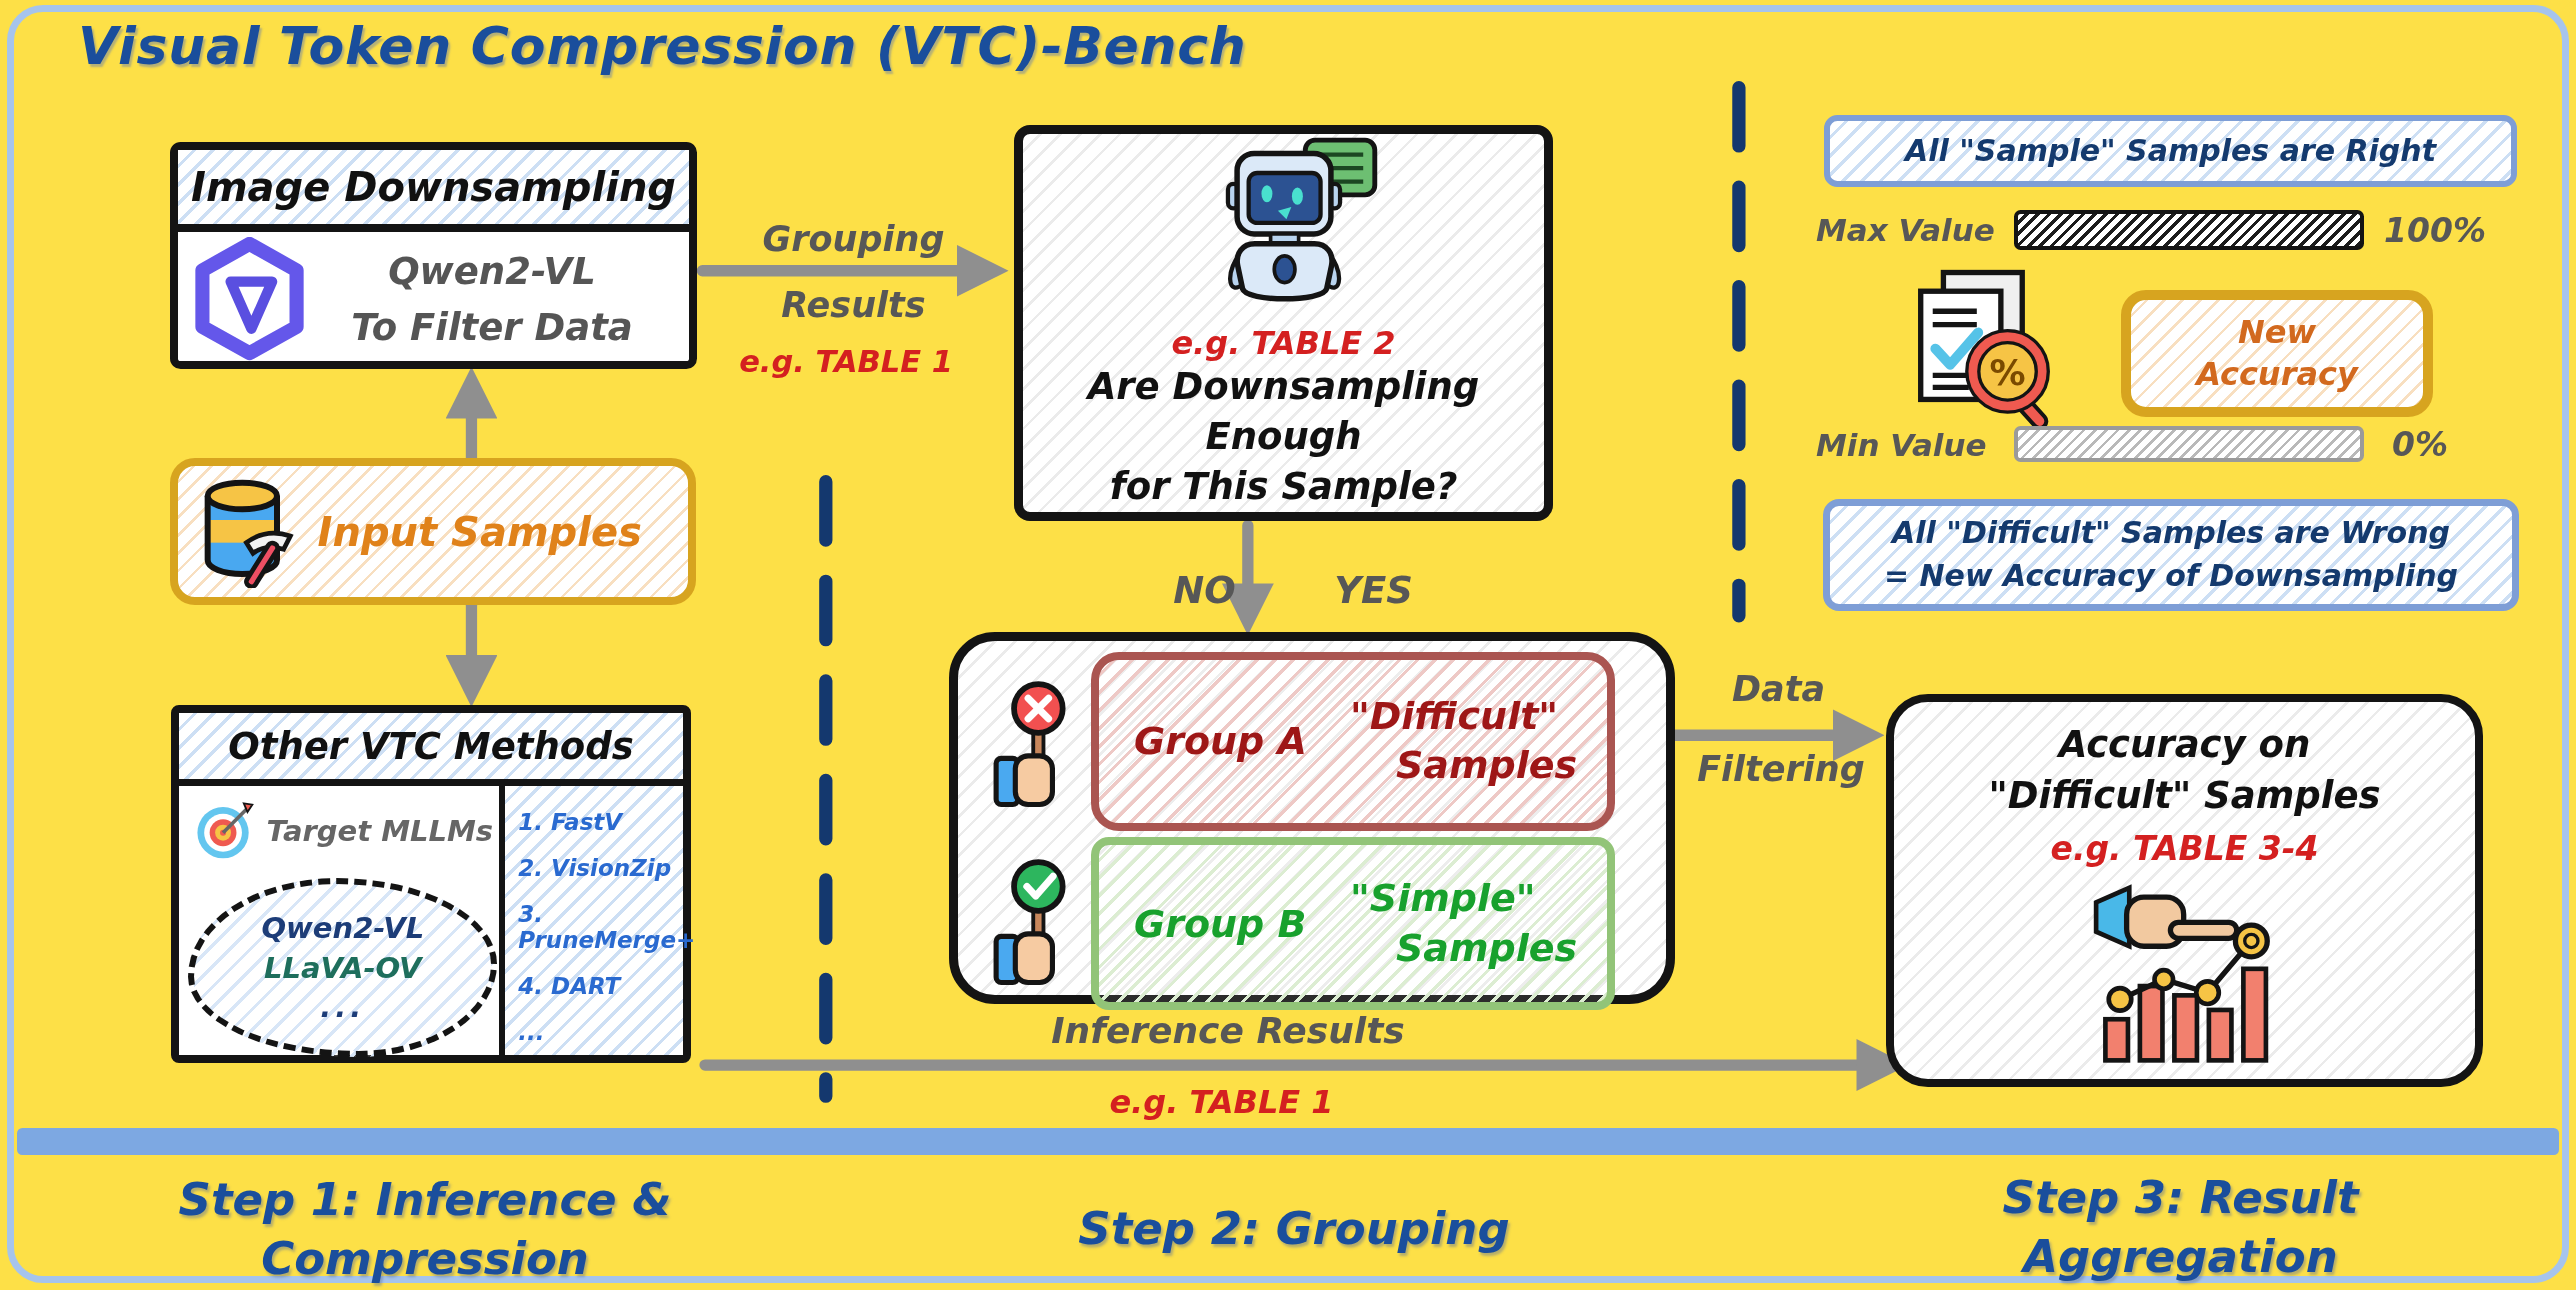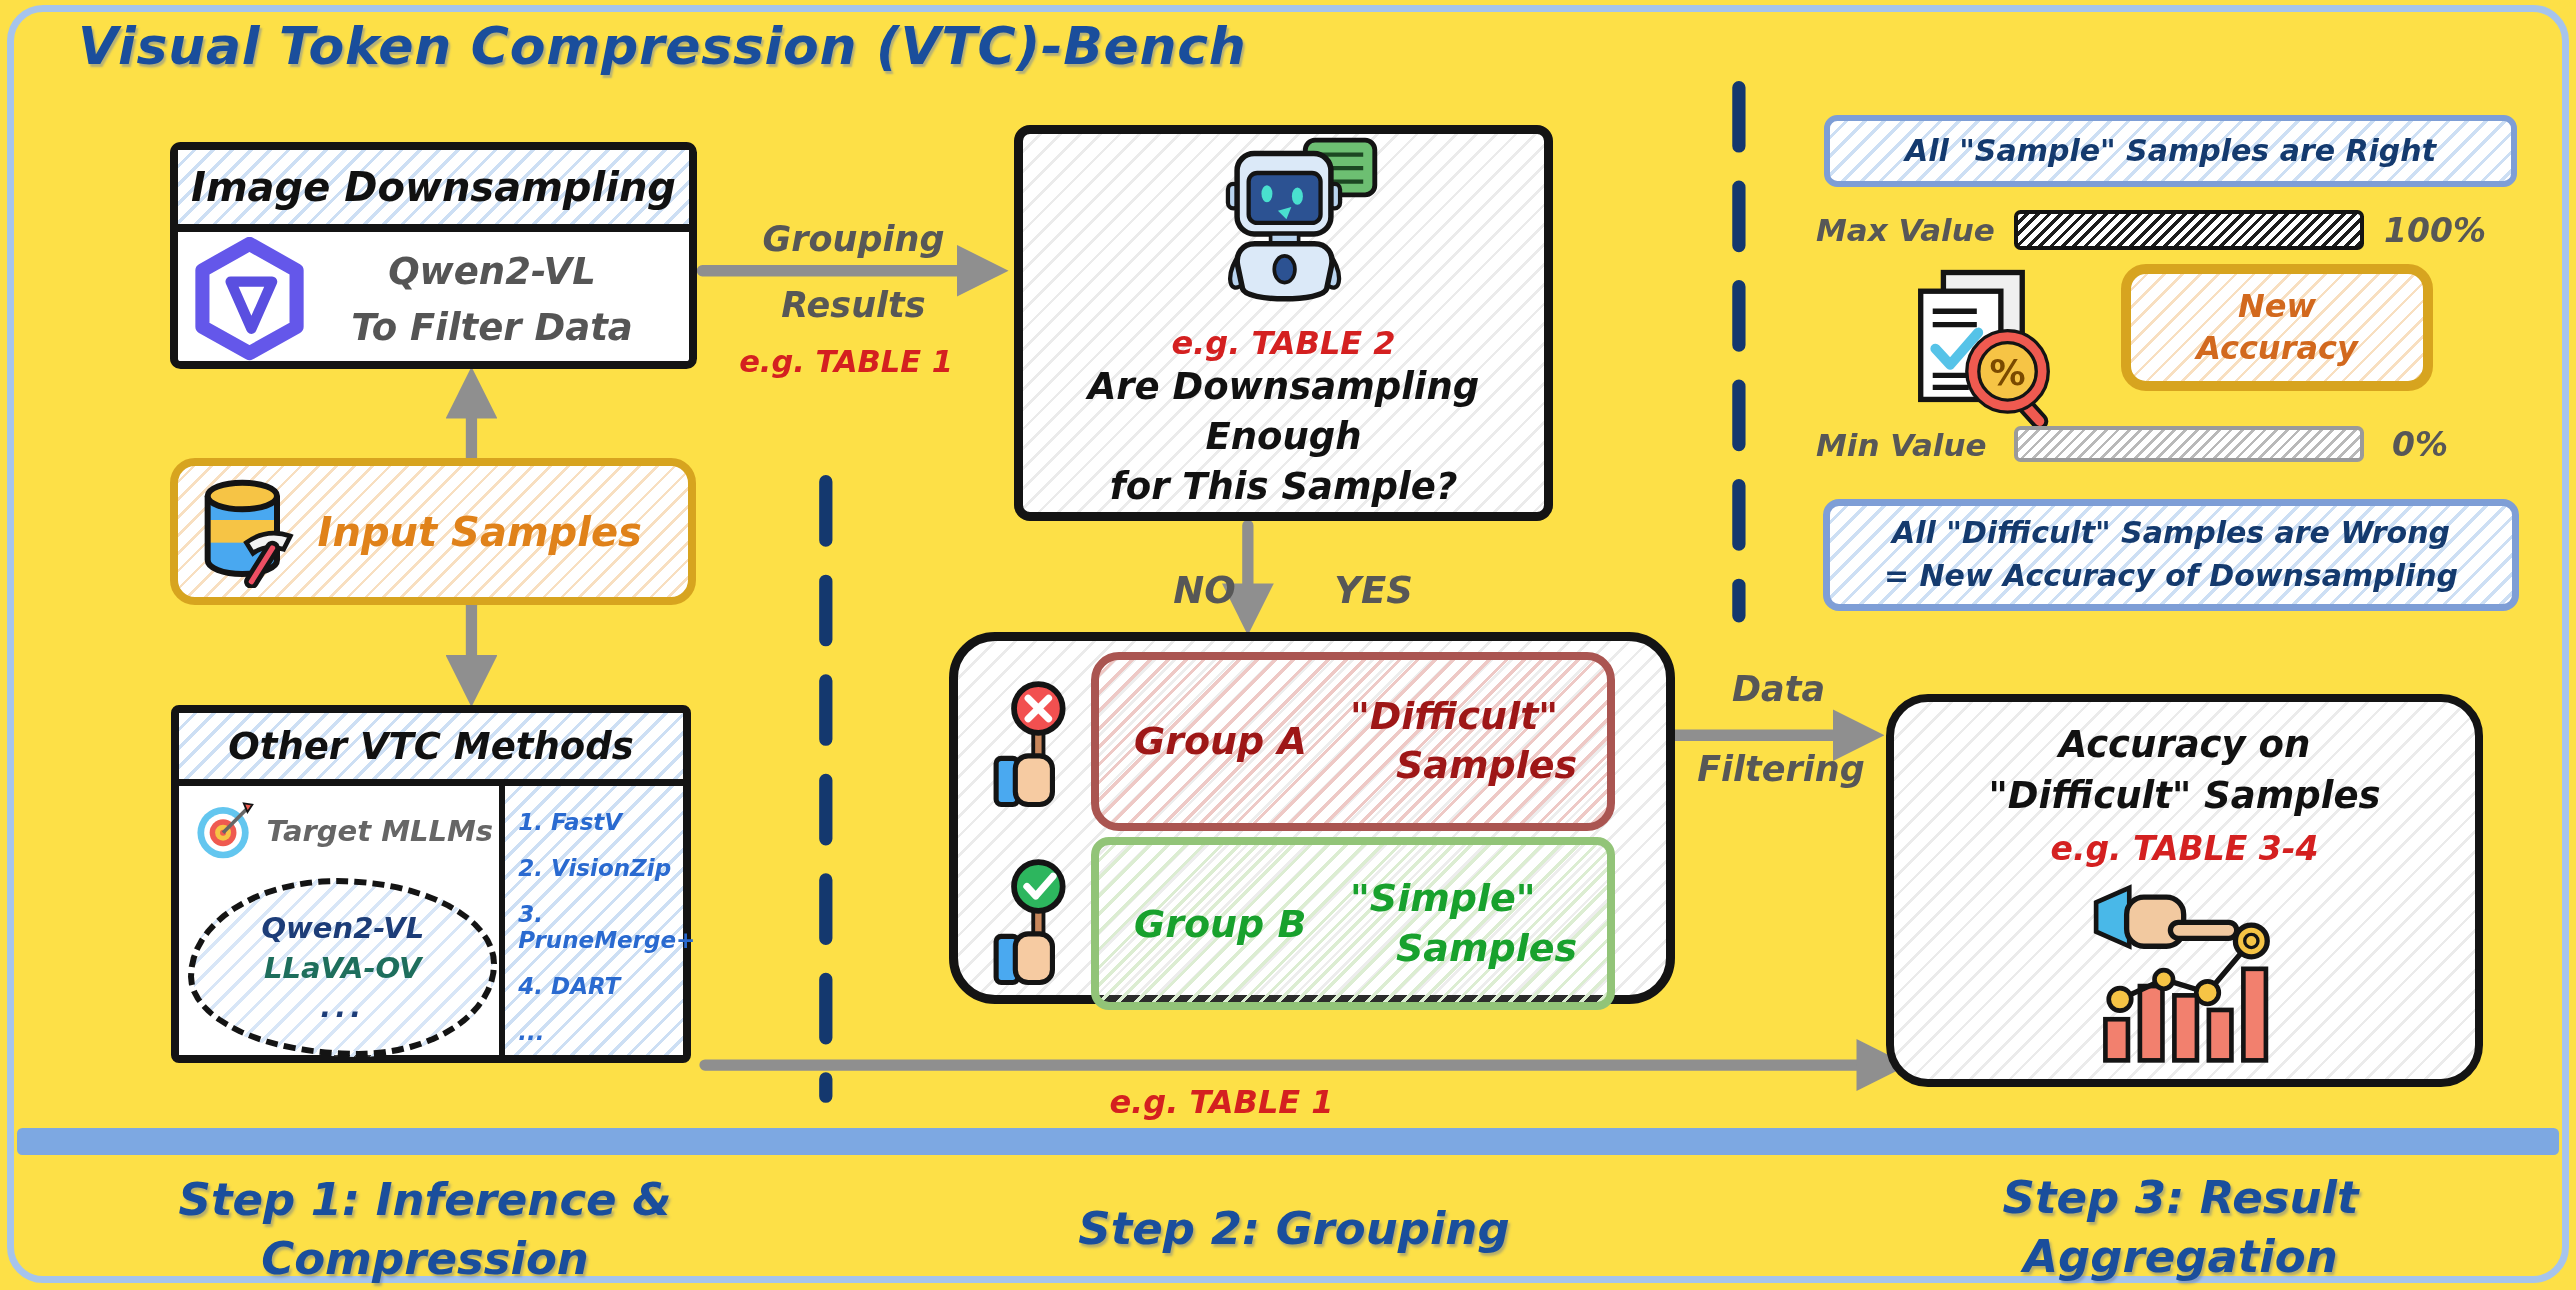--- a/index.html
+++ b/index.html
@@ -77,21 +77,21 @@
   .stamp{position:absolute;left:33px;}
   
   .banner{border:6.6px solid #7e9ed6;border-radius:13.3px;display:flex;flex-direction:column;align-items:center;
           justify-content:center;font-size:30px;color:#143a6e;line-height:1.42;}
   .banner-top{left:1824px;top:115px;width:693px;height:72px;}
   .banner-bot{left:1823px;top:499px;width:696px;height:112px;border-width:7.3px;border-radius:16px;}
   .bar-label{font-size:31px;color:#575757;}
   .bar-val{font-size:33px;color:#575757;}
   .max-bar{left:2014px;top:210px;width:350px;height:40px;border:4.6px solid #141414;border-radius:6.6px;}
   .min-bar{left:2014px;top:426px;width:350px;height:36px;border:4px solid #9a9a9a;border-radius:6.6px;}
-  .newacc{left:2121px;top:264px;width:312px;height:127px;border:10px solid #d7a41f;border-radius:25px;
+  .newacc{left:2121px;top:290px;width:312px;height:127px;border:10px solid #d7a41f;border-radius:25px;
           display:flex;flex-direction:column;align-items:center;justify-content:center;
           font-size:32px;color:#d2691e;line-height:1.3;}
   .acc-box{left:1886px;top:694px;width:597px;height:393px;border:8.6px solid #141414;border-radius:42px;
            display:flex;flex-direction:column;align-items:center;padding-top:17px;}
   .acc-line{font-size:37px;color:#111;line-height:1.38;text-align:center;}
   .acc-ex{font-size:33px;color:#d42020;margin-top:8px;}
   
   .blue-bar{left:17px;top:1128px;width:2542px;height:26.5px;background:#7da8e2;border-radius:5.3px;}
   .step-label{font-size:45px;color:#1a4e9c;text-align:center;line-height:1.32;
               text-shadow:2px 3.3px 2.7px rgba(90,110,150,.45);}
@@ -254,20 +254,21 @@
       <div class="gcol grntx">
         <div>"Simple"</div>
         <div class="l2">Samples</div>
       </div>
     </div>
   </div>
 
   <div class="abs glabel lbl-data z3">Data</div>
   <div class="abs glabel lbl-filt z3">Filtering</div>
 
+  <div class="abs glabel lbl-inf2 z3">Inference Results</div>
   <div class="abs rlabel lbl-tbl2 z3">e.g. TABLE 1</div>
 
   <div class="abs banner banner-top hatch-blue z2">
     <div>All "Sample" Samples are Right</div>
   </div>
 
   <div class="abs bar-label z3" style="left:1816px;top:212px;width:192px;">Max Value</div>
   <div class="abs max-bar hatch-bar-black z2"></div>
   <div class="abs bar-val z3" style="left:2384px;top:211px;width:133px;">100%</div>
 

